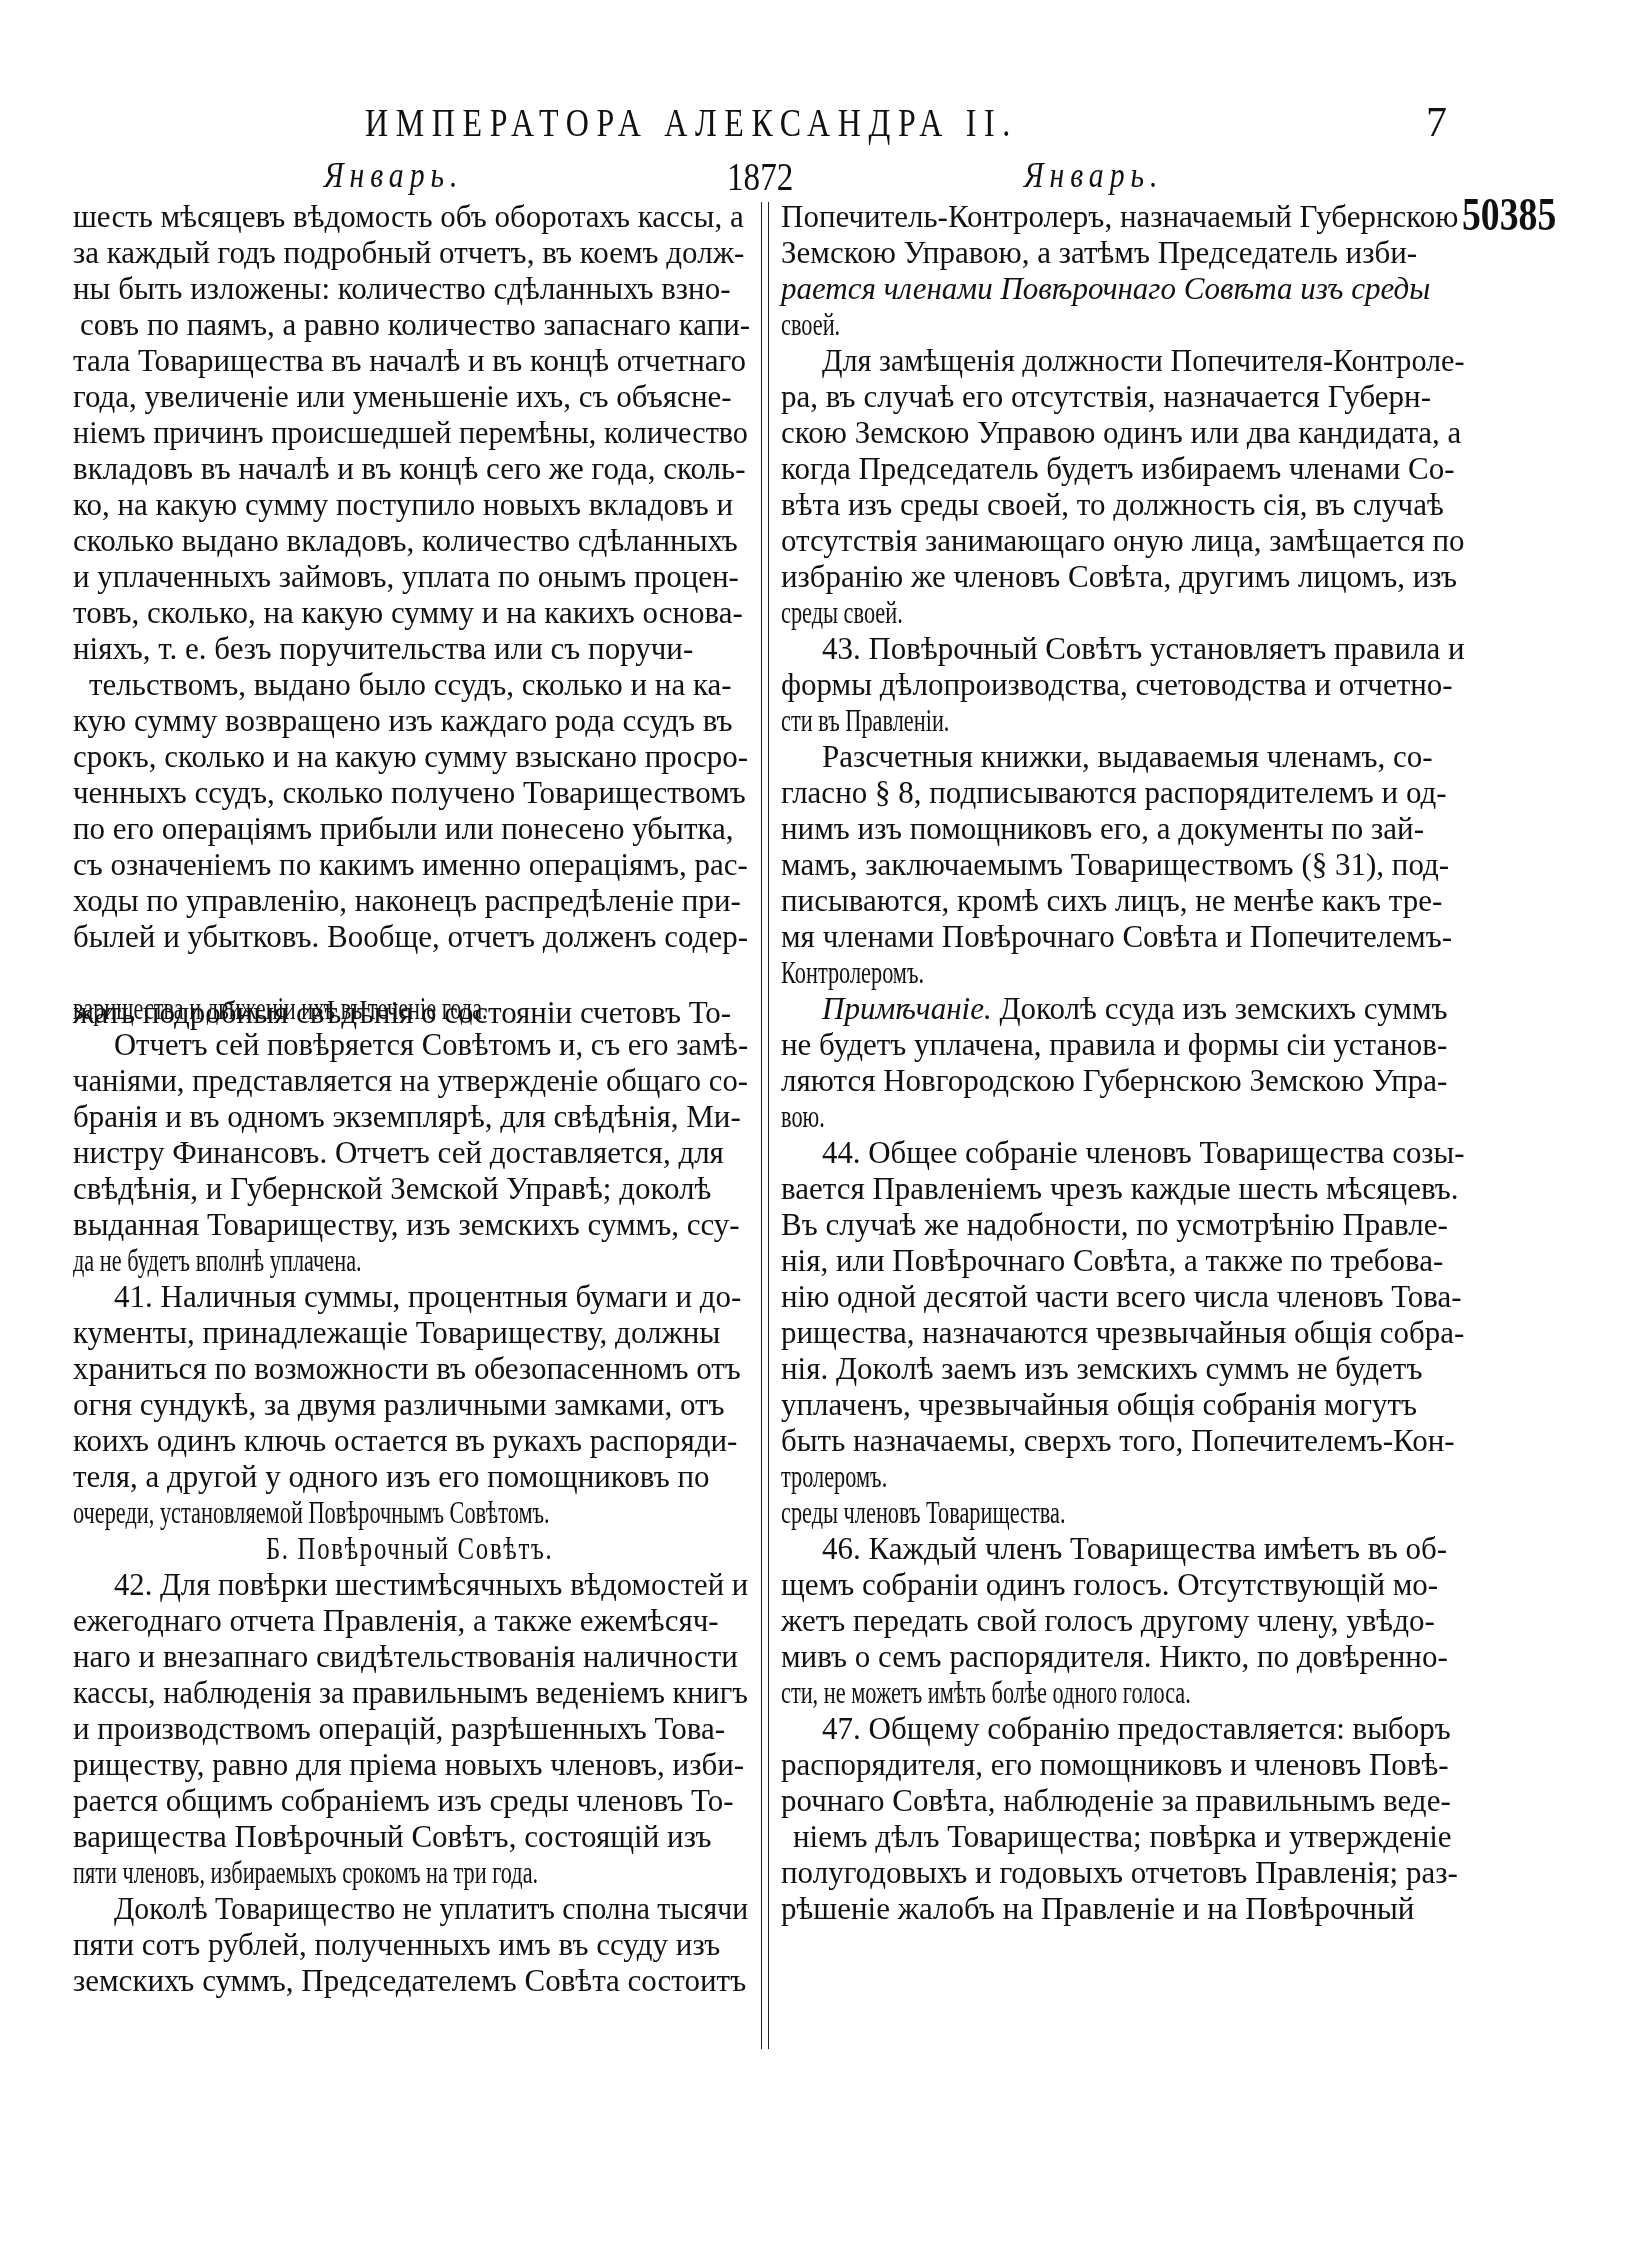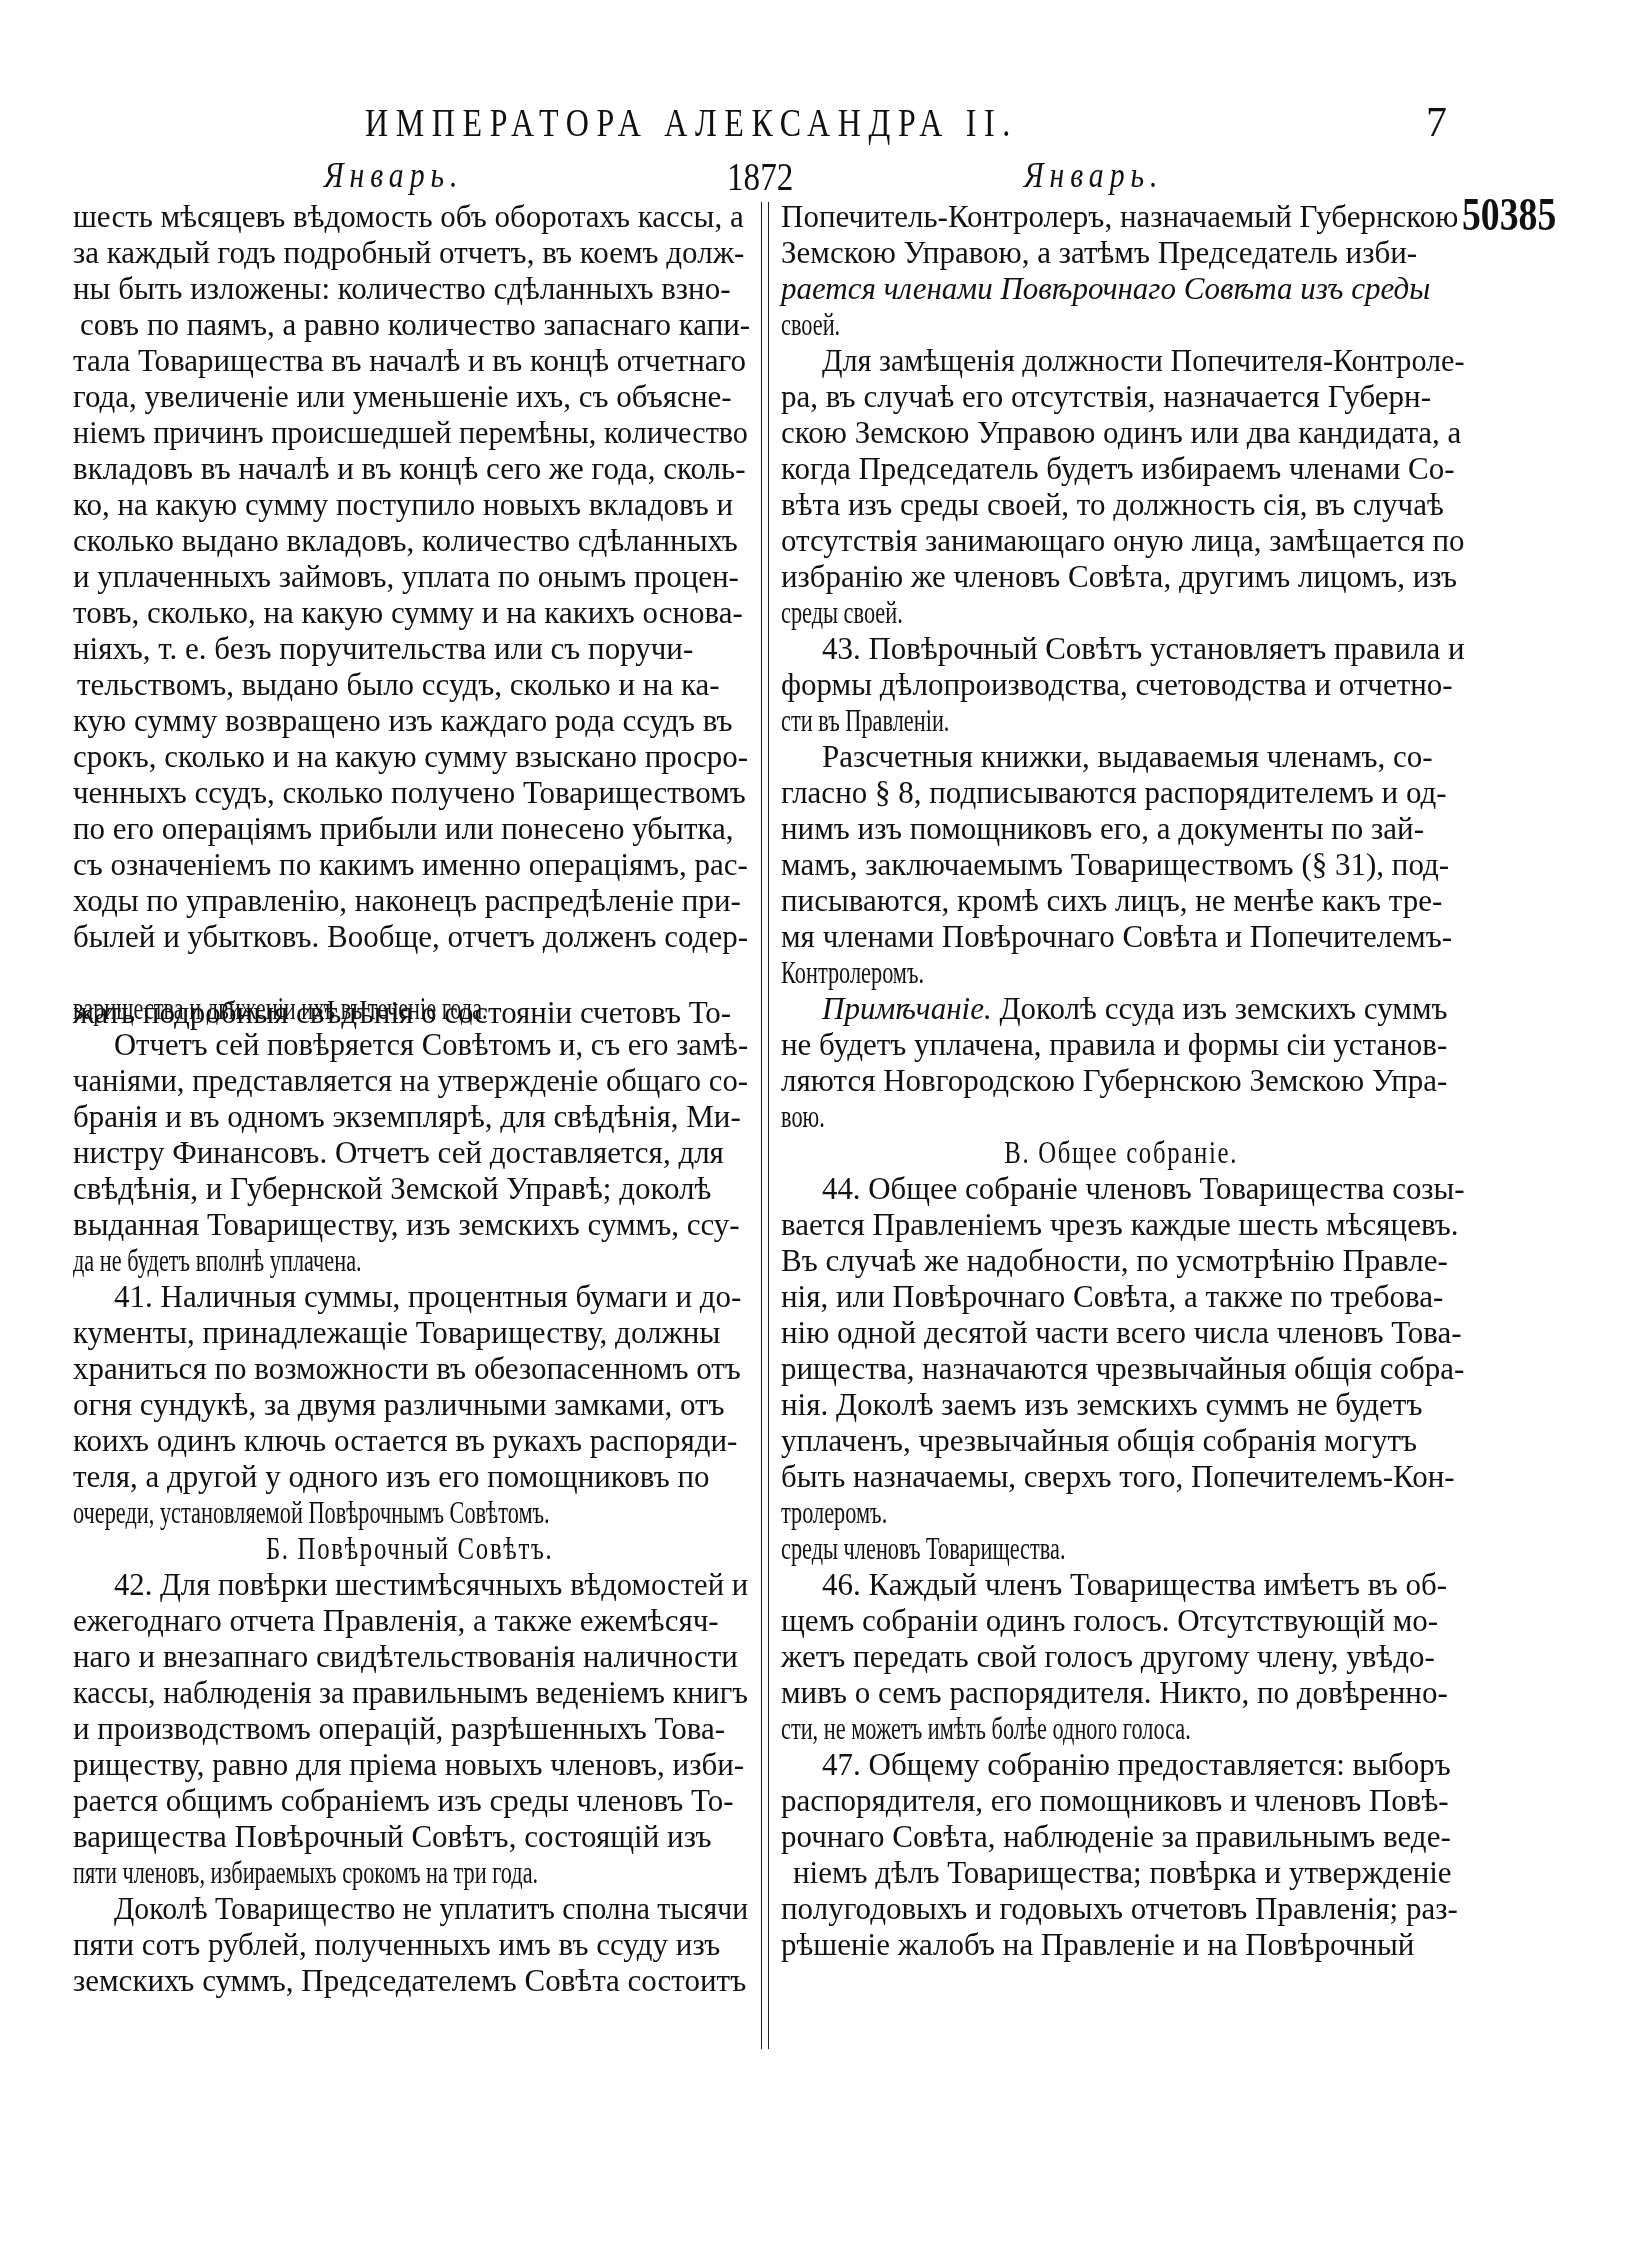--- a/index.html
+++ b/index.html
@@ -41,21 +41,21 @@
     <div class="line"><span class="txt" style="margin-left: 7px; transform: scaleX(1);">совъ по паямъ, а равно количество запаснаго капи-</span></div>
     <div class="line"><span class="txt" style="margin-left: 0px; transform: scaleX(1);">тала Товарищества въ началѣ и въ концѣ отчетнаго</span></div>
     <div class="line"><span class="txt" style="margin-left: 0px; transform: scaleX(1);">года, увеличеніе или уменьшеніе ихъ, съ объясне-</span></div>
     <div class="line"><span class="txt" style="margin-left: 0px; transform: scaleX(0.973314);">ніемъ причинъ происшедшей перемѣны, количество</span></div>
     <div class="line"><span class="txt" style="margin-left: 0px; transform: scaleX(1);">вкладовъ въ началѣ и въ концѣ сего же года, сколь-</span></div>
     <div class="line"><span class="txt" style="margin-left: 0px; transform: scaleX(1);">ко, на какую сумму поступило новыхъ вкладовъ и</span></div>
     <div class="line"><span class="txt" style="margin-left: 0px; transform: scaleX(1);">сколько выдано вкладовъ, количество сдѣланныхъ</span></div>
     <div class="line"><span class="txt" style="margin-left: 0px; transform: scaleX(1);">и уплаченныхъ займовъ, уплата по онымъ процен-</span></div>
     <div class="line"><span class="txt" style="margin-left: 0px; transform: scaleX(1);">товъ, сколько, на какую сумму и на какихъ основа-</span></div>
     <div class="line"><span class="txt" style="margin-left: 0px; transform: scaleX(1);">ніяхъ, т. е. безъ поручительства или съ поручи-</span></div>
-    <div class="line"><span class="txt" style="margin-left: 4px; transform: scaleX(1);">тельствомъ, выдано было ссудъ, сколько и на ка-</span></div>
+    <div class="line"><span class="txt" style="margin-left: 16px; transform: scaleX(1);">тельствомъ, выдано было ссудъ, сколько и на ка-</span></div>
     <div class="line"><span class="txt" style="margin-left: 0px; transform: scaleX(1);">кую сумму возвращено изъ каждаго рода ссудъ въ</span></div>
     <div class="line"><span class="txt" style="margin-left: 0px; transform: scaleX(0.998616);">срокъ, сколько и на какую сумму взыскано просро-</span></div>
     <div class="line"><span class="txt" style="margin-left: 0px; transform: scaleX(1);">ченныхъ ссудъ, сколько получено Товариществомъ</span></div>
     <div class="line"><span class="txt" style="margin-left: 0px; transform: scaleX(1);">по его операціямъ прибыли или понесено убытка,</span></div>
     <div class="line"><span class="txt" style="margin-left: 0px; transform: scaleX(1);">съ означеніемъ по какимъ именно операціямъ, рас-</span></div>
     <div class="line"><span class="txt" style="margin-left: 0px; transform: scaleX(1);">ходы по управленію, наконецъ распредѣленіе при-</span></div>
     <div class="line"><span class="txt" style="margin-left: 0px; transform: scaleX(0.999609);">былей и убытковъ. Вообще, отчетъ долженъ содер-</span></div>
     <div class="line"><span class="txt" style="margin-left: 0px; transform: scaleX(1); margin-top: 40px;">жать подробныя свѣдѣнія о состояніи счетовъ То-</span></div>
     <div class="line"><span class="txt" style="margin-left: 0px; transform: scaleX(0.72);">варищества и движеніи ихъ въ теченіе года.</span></div>
     <div class="line"><span class="txt" style="margin-left: 41px; transform: scaleX(0.98757);">Отчетъ сей повѣряется Совѣтомъ и, съ его замѣ-</span></div>
@@ -106,21 +106,20 @@
     <div class="line"><span class="txt" style="margin-left: 0px; transform: scaleX(1);">гласно § 8, подписываются распорядителемъ и од-</span></div>
     <div class="line"><span class="txt" style="margin-left: 0px; transform: scaleX(1);">нимъ изъ помощниковъ его, а документы по зай-</span></div>
     <div class="line"><span class="txt" style="margin-left: 0px; transform: scaleX(1);">мамъ, заключаемымъ Товариществомъ (§ 31), под-</span></div>
     <div class="line"><span class="txt" style="margin-left: 0px; transform: scaleX(1);">писываются, кромѣ сихъ лицъ, не менѣе какъ тре-</span></div>
     <div class="line"><span class="txt" style="margin-left: 0px; transform: scaleX(1);">мя членами Повѣрочнаго Совѣта и Попечителемъ-</span></div>
     <div class="line"><span class="txt" style="margin-left: 0px; transform: scaleX(0.72);">Контролеромъ.</span></div>
     <div class="line"><span class="txt" style="margin-left: 41px; transform: scaleX(1);"><span class="it">Примѣчаніе.</span> Доколѣ ссуда изъ земскихъ суммъ</span></div>
     <div class="line"><span class="txt" style="margin-left: 0px; transform: scaleX(1);">не будетъ уплачена, правила и формы сіи установ-</span></div>
     <div class="line"><span class="txt" style="margin-left: 0px; transform: scaleX(1);">ляются Новгородскою Губернскою Земскою Упра-</span></div>
     <div class="line"><span class="txt" style="margin-left: 0px; transform: scaleX(0.72);">вою.</span></div>
-    <div class="line center"><span class="txt" style="transform: scaleX(0.8); transform-origin: center center;">В. Общее собраніе.</span></div>
     <div class="line"><span class="txt" style="margin-left: 41px; transform: scaleX(0.995192);">44. Общее собраніе членовъ Товарищества созы-</span></div>
     <div class="line"><span class="txt" style="margin-left: 0px; transform: scaleX(1);">вается Правленіемъ чрезъ каждые шесть мѣсяцевъ.</span></div>
     <div class="line"><span class="txt" style="margin-left: 0px; transform: scaleX(1);">Въ случаѣ же надобности, по усмотрѣнію Правле-</span></div>
     <div class="line"><span class="txt" style="margin-left: 0px; transform: scaleX(1);">нія, или Повѣрочнаго Совѣта, а также по требова-</span></div>
     <div class="line"><span class="txt" style="margin-left: 0px; transform: scaleX(1);">нію одной десятой части всего числа членовъ Това-</span></div>
     <div class="line"><span class="txt" style="margin-left: 0px; transform: scaleX(0.999903);">рищества, назначаются чрезвычайныя общія собра-</span></div>
     <div class="line"><span class="txt" style="margin-left: 0px; transform: scaleX(1);">нія. Доколѣ заемъ изъ земскихъ суммъ не будетъ</span></div>
     <div class="line"><span class="txt" style="margin-left: 0px; transform: scaleX(1);">уплаченъ, чрезвычайныя общія собранія могутъ</span></div>
     <div class="line"><span class="txt" style="margin-left: 0px; transform: scaleX(1);">быть назначаемы, сверхъ того, Попечителемъ-Кон-</span></div>
     <div class="line"><span class="txt" style="margin-left: 0px; transform: scaleX(0.72);">тролеромъ.</span></div>

